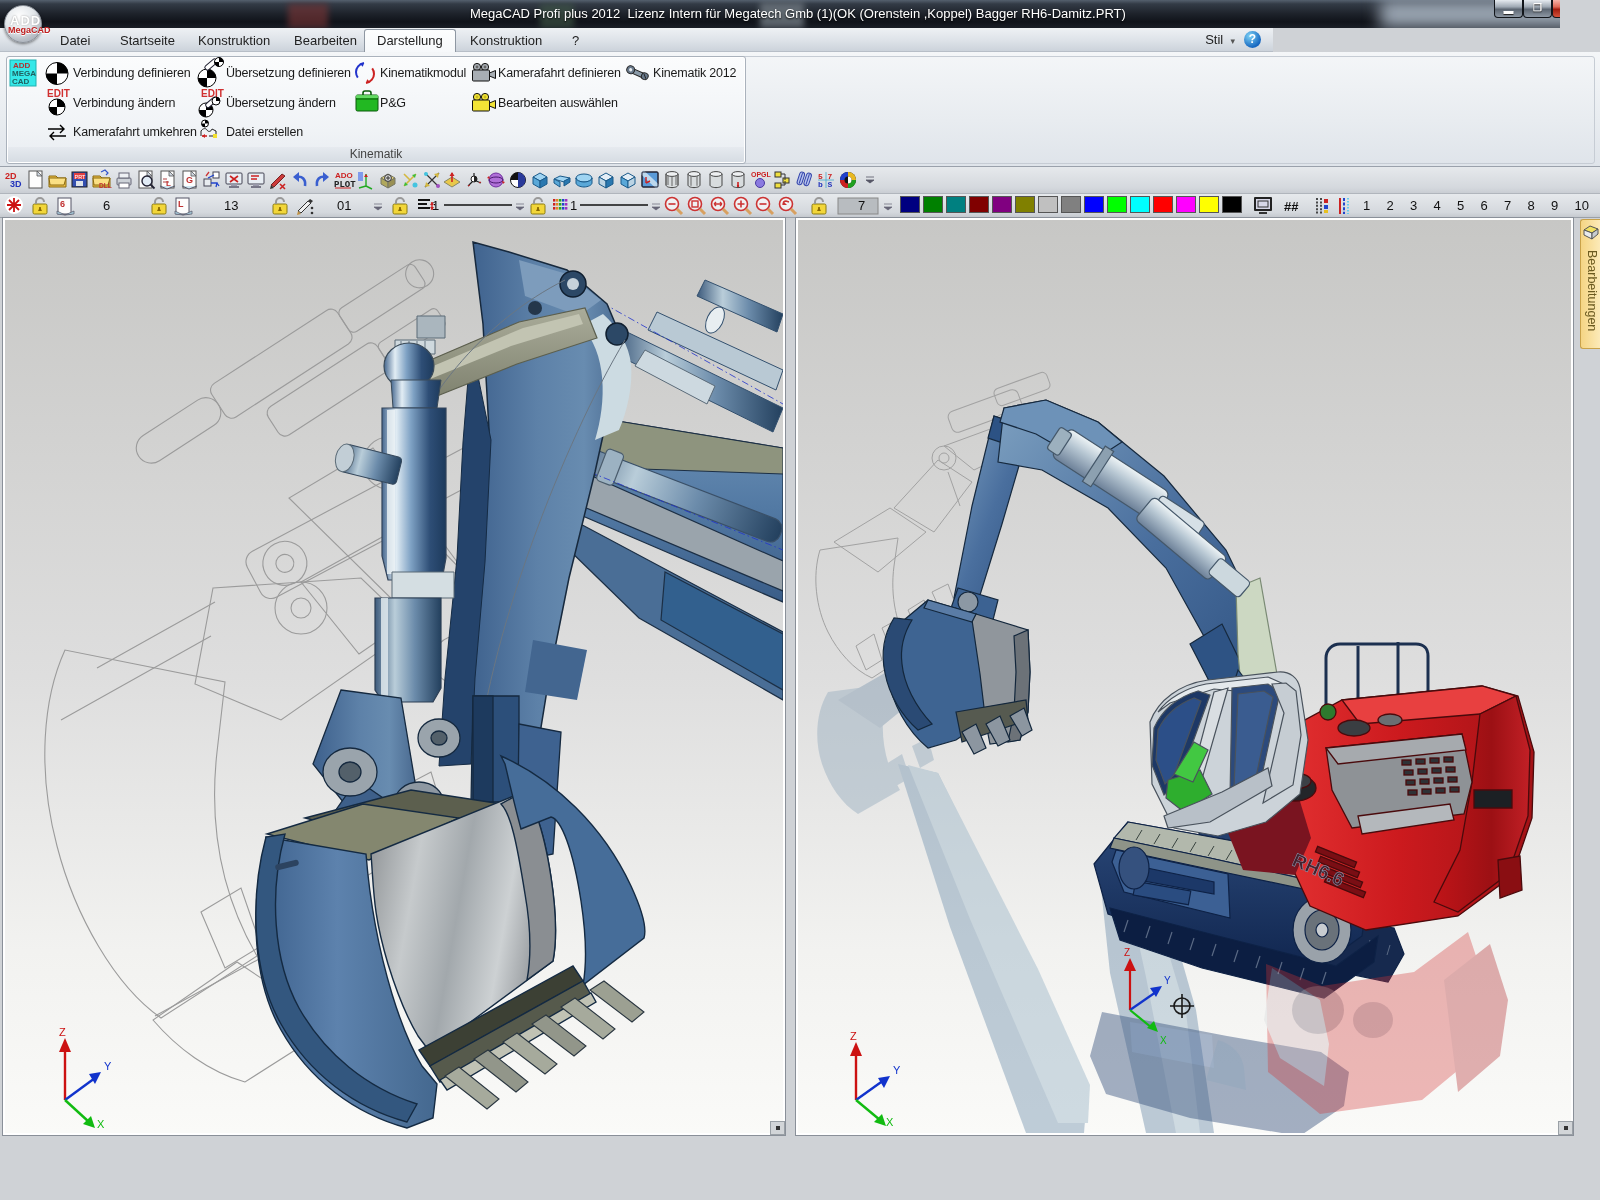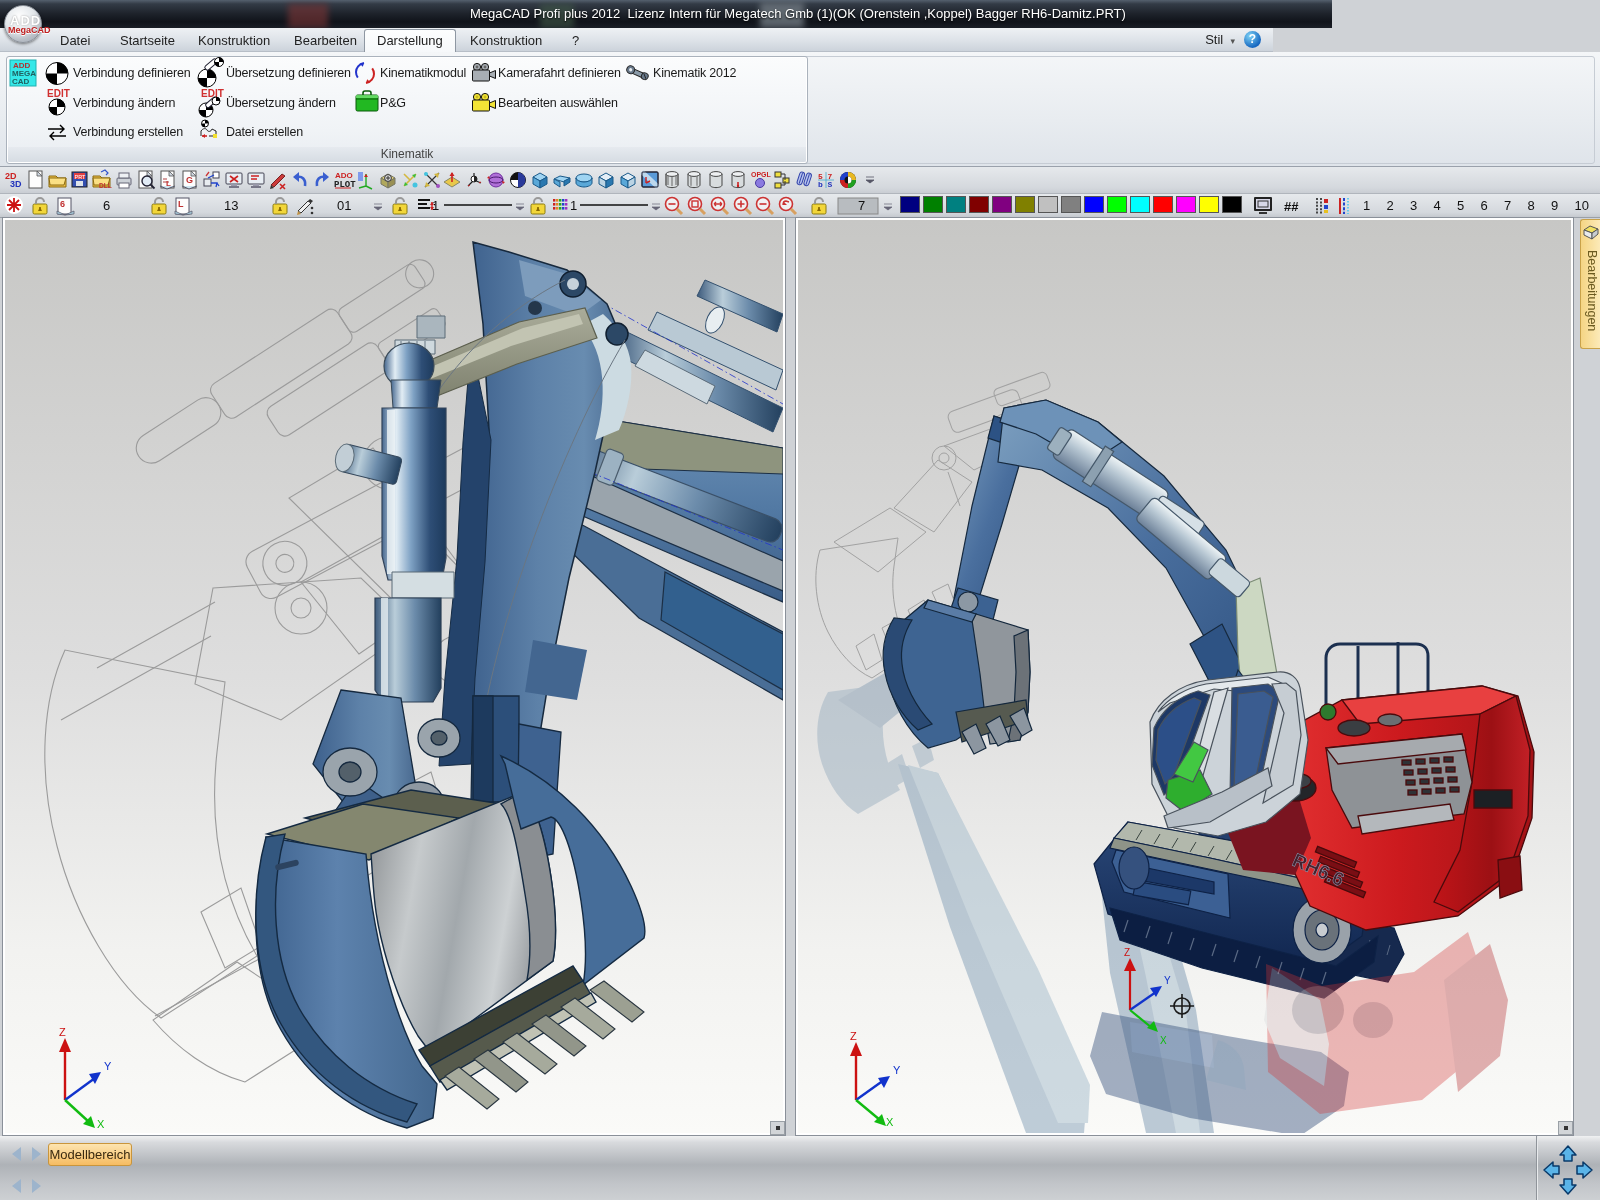--- a/index.html
+++ b/index.html
@@ -1,33 +1,33 @@
 <!DOCTYPE html>
 <html><head><meta charset="utf-8"><style>
 *{margin:0;padding:0;box-sizing:border-box}
 html,body{width:1600px;height:1200px;overflow:hidden;font-family:"Liberation Sans",sans-serif}
 #app{position:relative;width:1600px;height:1200px;background:#cfd2d6}
 .abs{position:absolute}
-#title{left:0;top:0;width:1332px;height:28px;background:linear-gradient(#55606e 0%,#333b46 14%,#1d222a 50%,#10131a 78%,#1a1e26 100%);overflow:hidden}
+#title{left:0;top:0;width:1560px;height:28px;background:linear-gradient(#55606e 0%,#333b46 14%,#1d222a 50%,#10131a 78%,#1a1e26 100%);overflow:hidden}
 #title .blob{position:absolute;filter:blur(3px);opacity:.8}
 #titletext{position:absolute;left:470px;top:6px;color:#fff;font-size:13px;white-space:nowrap;text-shadow:0 1px 2px #000}
 .winbtn{position:absolute;top:0;height:18px;border:1px solid #11151a;border-top:none;border-radius:0 0 4px 4px;background:linear-gradient(#e6ebf0 0%,#9fa9b4 40%,#5d6773 55%,#8e98a4 100%)}
 .winbtn.close{background:linear-gradient(#f6b3a9 0%,#e06a58 40%,#a21d0f 55%,#d4513a 100%)}
 .winbtn span{position:absolute;left:0;right:0;top:2px;text-align:center;color:#fff;font-size:10px;font-weight:bold;text-shadow:0 1px 1px #222}
 #orb{position:absolute;left:4px;top:5px;width:38px;height:38px;border-radius:50%;background:radial-gradient(circle at 40% 30%,#ffffff,#e2e6ea 45%,#b8bec6 70%,#9aa2ac 100%);border:1px solid #8a9098;box-shadow:0 1px 3px rgba(0,0,0,.5);z-index:5}
 #orb .add{position:absolute;left:5px;top:7px;font-size:13px;font-weight:bold;color:#fff;text-shadow:0 0 2px #999;letter-spacing:1px}
 #orb .mc{position:absolute;left:3px;top:19px;font-size:9px;font-weight:bold;color:#c02020;text-shadow:0 1px 0 #fff}
 #menubar{left:0;top:28px;width:1273px;height:24px;background:linear-gradient(#eef1f4 0%,#dde2e8 55%,#ccd3db 100%);border-bottom:1px solid #b7bec7}
 .mtab{position:absolute;top:2px;height:22px;line-height:22px;font-size:13px;color:#222;padding:0 12px}
 .mtab.sel{background:linear-gradient(#fdfefe,#f6f8fa);border:1px solid #8e97a2;border-bottom:none;border-radius:3px 3px 0 0;top:1px;height:23px}
 #stil{position:absolute;right:38px;top:4px;font-size:13px;color:#222}
 #helpbtn{position:absolute;right:12px;top:3px;width:17px;height:17px;border-radius:50%;background:radial-gradient(circle at 35% 30%,#7fd4f7,#1667c0 70%);color:#fff;font-weight:bold;font-size:12px;text-align:center;line-height:17px}
 #ribbon{left:0;top:52px;width:1600px;height:115px;background:linear-gradient(#f4f6f8 0%,#e8ecf0 60%,#dfe4ea 100%);border-bottom:1px solid #9aa1ab}
 #ribframe{position:absolute;left:740px;top:4px;width:855px;height:108px;border:1px solid #c6ccd4;border-radius:3px}
-#kpanel{position:absolute;left:6px;top:4px;width:802px;height:108px;border:1px solid #aab2bc;border-radius:3px;background:linear-gradient(#fbfcfd 0%,#f0f3f6 70%,#e8ecf1 100%);box-shadow:inset 0 0 0 1px #fff}
+#kpanel{position:absolute;left:6px;top:4px;width:740px;height:108px;border:1px solid #aab2bc;border-radius:3px;background:linear-gradient(#fbfcfd 0%,#f0f3f6 70%,#e8ecf1 100%);box-shadow:inset 0 0 0 1px #fff}
 #kpanel .cap{position:absolute;left:1px;right:1px;bottom:1px;height:15px;background:linear-gradient(#e6eaef,#d6dce3);border-radius:0 0 2px 2px;text-align:center;font-size:12px;color:#444;line-height:15px}
 .rlab{position:absolute;font-size:12.5px;color:#1a1a1a;white-space:nowrap;letter-spacing:-.2px}
 #tb1{left:0;top:167px;width:1600px;height:27px;background:linear-gradient(#e6e9ec 0%,#d4d8dd 80%,#c9cdd3 100%);border-bottom:1px solid #b0b5bc}
 #tb2{left:0;top:194px;width:1600px;height:24px;background:linear-gradient(#e6e9ec 0%,#d4d8dd 80%,#c5c9cf 100%);border-bottom:1px solid #9aa0a8}
 .num{position:absolute;font-size:13px;color:#111}
 .sw{position:absolute;top:196px;width:20px;height:17px;border:1px solid #555}
 #vpL{left:2px;top:217px;width:784px;height:919px;border:1px solid #8a9099;background:#fff;padding:2px}
 #vpR{left:795px;top:217px;width:779px;height:919px;border:1px solid #8a9099;background:#fff;padding:2px}
 #rstrip{left:1575px;top:218px;width:25px;height:918px;background:#cfd2d6}
 #btab{position:absolute;left:1580px;top:219px;width:20px;height:130px;background:linear-gradient(90deg,#f5d584,#fceab8);border:1px solid #c9a24a;border-right:none;border-radius:3px 0 0 3px}
@@ -163,21 +163,21 @@
             <rect x="3" y="7" width="17" height="4.6" rx="2.2" fill="#8a9aa8" stroke="#222"></rect>
             <circle cx="4" cy="9" r="4" fill="#68788a" stroke="#222"></circle>
             <circle cx="4" cy="9" r="1.6" fill="#e8ecf0"></circle>
             <circle cx="19.5" cy="9.2" r="3.4" fill="#68788a" stroke="#222"></circle>
             <path d="M18 7.5l3.4 3.4" stroke="#222"></path>
           </g>
         </g>
       </svg>
     <div class="rlab" style="left:73px;top:14px">Verbindung definieren</div>
     <div class="rlab" style="left:73px;top:44px">Verbindung ändern</div>
-    <div class="rlab" style="left:73px;top:73px">Verbindung erstellen</div>
+    <div class="rlab" style="left:73px;top:73px">Kamerafahrt umkehren</div>
     <div class="rlab" style="left:226px;top:14px">Übersetzung definieren</div>
     <div class="rlab" style="left:226px;top:44px">Übersetzung ändern</div>
     <div class="rlab" style="left:226px;top:73px">Datei erstellen</div>
     <div class="rlab" style="left:380px;top:14px">Kinematikmodul</div>
     <div class="rlab" style="left:380px;top:44px">P&amp;G</div>
     <div class="rlab" style="left:498px;top:14px">Kamerafahrt definieren</div>
     <div class="rlab" style="left:498px;top:44px">Bearbeiten auswählen</div>
     <div class="rlab" style="left:653px;top:14px">Kinematik 2012</div>
   </div>
   <div class="abs" id="tb1"></div>
@@ -988,29 +988,13 @@
       </div></div>
   <div class="abs" id="rstrip"></div>
   <div id="btab">
       <svg class="ic" width="16" height="16" viewBox="0 0 16 16">
         <path d="M1 6l6-4 8 3-6 4z" fill="#f0e060" stroke="#555"></path>
         <path d="M1 6v5l8 4v-6z" fill="#e8eaec" stroke="#555"></path>
         <path d="M15 5v5l-6 5v-6z" fill="#c8ccd0" stroke="#555"></path>
       </svg>
       <div class="txt">Bearbeitungen</div>
     </div>
-  <div class="abs" id="status">
-    <div id="modtab">Modellbereich</div>
-    <div class="sarr" style="left:12px;top:11px;border-width:7px 9px 7px 0;border-color:transparent #9db4cc transparent transparent"></div>
-    <div class="sarr" style="left:32px;top:11px;border-width:7px 0 7px 9px;border-color:transparent transparent transparent #9db4cc"></div>
-    <div class="sarr" style="left:12px;top:43px;border-width:7px 9px 7px 0;border-color:transparent #9db4cc transparent transparent"></div>
-    <div class="sarr" style="left:32px;top:43px;border-width:7px 0 7px 9px;border-color:transparent transparent transparent #9db4cc"></div>
-    <div id="statdiv"></div>
-    <svg class="abs" style="left:1540px;top:8px" width="56" height="52" viewBox="0 0 56 52">
-      <g stroke="#0a3a6a" stroke-width="1.5" stroke-linejoin="round">
-        <path d="M28 2l8 9h-4v6h-8v-6h-4z" fill="#5ab4e8"></path>
-        <path d="M28 50l-8-9h4v-6h8v6h4z" fill="#5ab4e8"></path>
-        <path d="M4 26l9-8v4h6v8h-6v4z" fill="#5ab4e8"></path>
-        <path d="M52 26l-9-8v4h-6v8h6v4z" fill="#5ab4e8"></path>
-      </g>
-    </svg>
-  </div>
 </div>
 
 </body></html>

